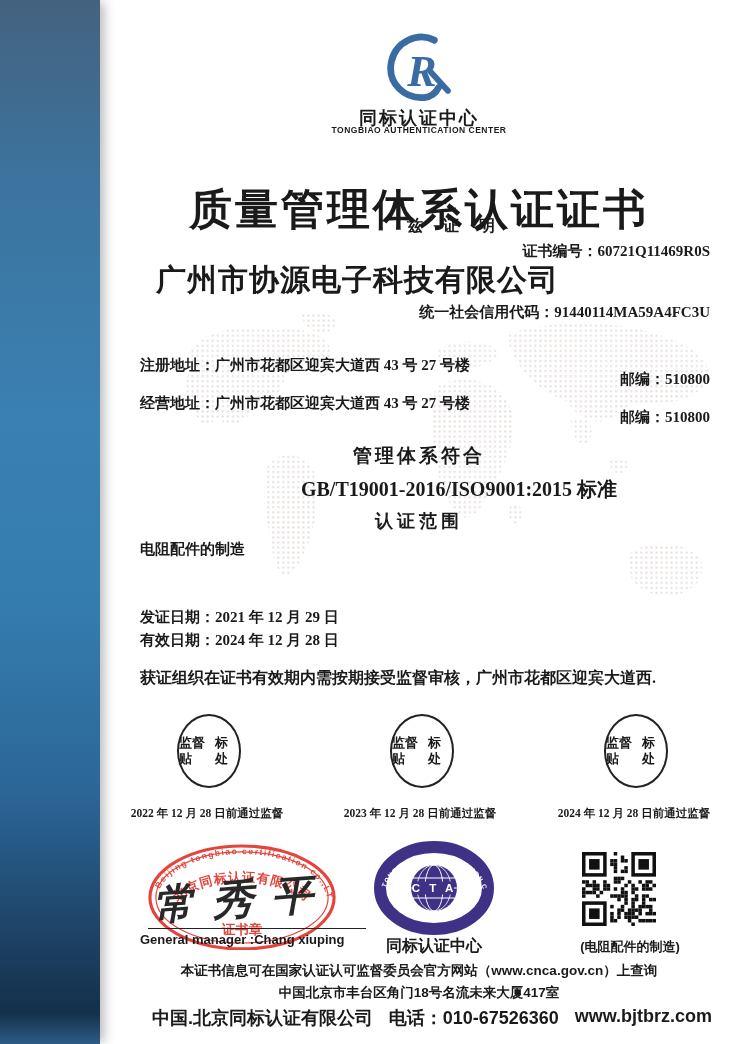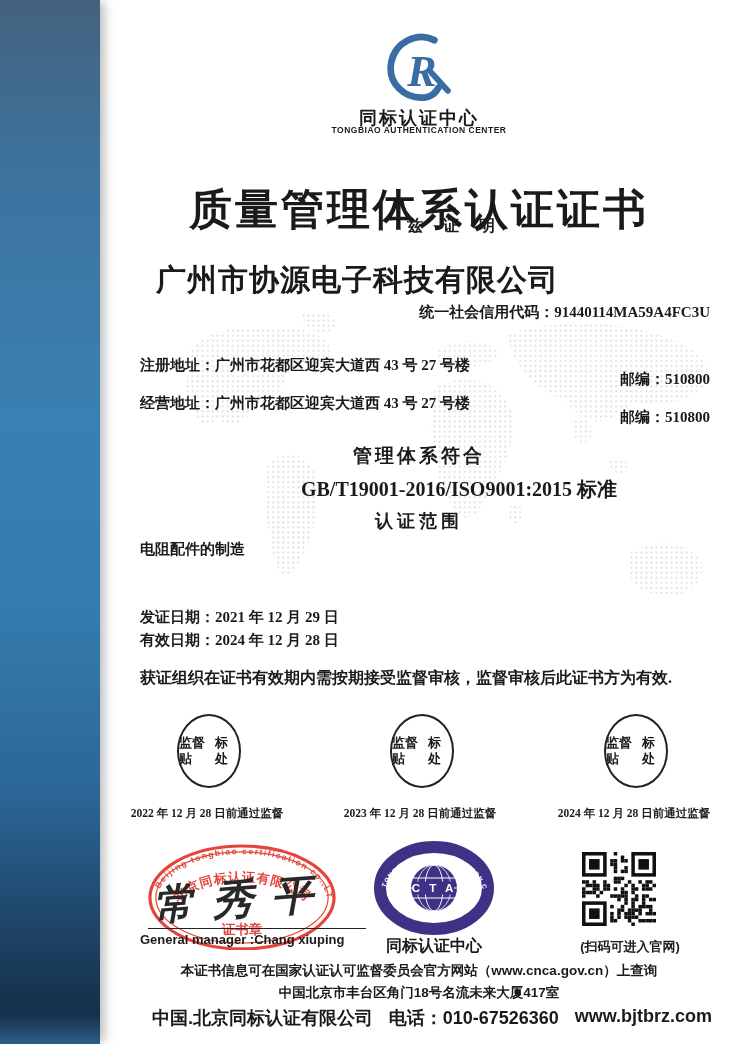--- a/index.html
+++ b/index.html
@@ -79,20 +79,23 @@
     <path d="M62,12 C42,2 16,14 11,38 C6,64 28,82 50,80 C58,79 64,74 67,68" fill="none" stroke="#3a6ca4" stroke-width="8" stroke-linecap="round"></path>
     <text x="30" y="66" font-family="Liberation Serif,serif" font-style="italic" font-weight="bold" font-size="52" fill="#3a6ca4">R</text>
     <path d="M58,50 L78,72" stroke="#3a6ca4" stroke-width="7" stroke-linecap="round"></path>
   </svg>
   <div class="abs ctr sansB hdr-cn">同标认证中心</div>
   <div class="abs ctr sansB hdr-en">TONGBIAO AUTHENTICATION CENTER</div>
 
   <div class="abs ctr sansB title" style="top:153px;">质量管理体系认证证书</div>
   <div class="abs ctr serifB certify" style="top:216px;padding-left:36px;">兹 证 明</div>
 
+  <div class="abs serifB certno" style="right:28px;top:242px;">
+    <span>证书编号：</span><span>60721Q11469R0S</span>
+  </div>
 
   <div class="abs serifB company" style="left:140px;top:260px;margin-left:16px;">广州市协源电子科技有限公司</div>
   <div class="abs serifB line15" style="right:28px;top:303px;">
     <span>统一社会信用代码：</span><span>91440114MA59A4FC3U</span>
   </div>
 
   <div class="abs serifB line15" style="left:140px;top:356px;">
     <span>注册地址：</span><span>广州市花都区迎宾大道西 43 号 27 号楼</span>
   </div>
   <div class="abs serifB line15" style="right:28px;top:370px;">
@@ -109,21 +112,21 @@
   <div class="abs ctr serifB standard" style="top:476px;padding-left:40px;">GB/T19001-2016/ISO9001:2015 标准</div>
   <div class="abs ctr serifB scopeT" style="top:509px;">认证范围</div>
   <div class="abs sansB scope" style="left:140px;top:540px;">电阻配件的制造</div>
 
   <div class="abs serifB line15" style="left:140px;top:608px;">
     <span>发证日期：</span><span>2021 年 12 月 29 日</span>
   </div>
   <div class="abs serifB line15" style="left:140px;top:631px;">
     <span>有效日期：</span><span>2024 年 12 月 28 日</span>
   </div>
-  <div class="abs serifB note" style="left:140px;top:668px;width:560px;">获证组织在证书有效期内需按期接受监督审核，监督审核后此证书方为有效.</div>
+  <div class="abs serifB note" style="left:140px;top:668px;width:560px;">获证组织在证书有效期内需按期接受监督审核，广州市花都区迎宾大道西.</div>
 
   <div class="circle" style="left:177px;">
     <span>监督贴</span>
     <span>标处</span>
   </div>
   <div class="circle" style="left:390px;">
     <span>监督贴</span>
     <span>标处</span>
   </div>
   <div class="circle" style="left:604px;">
@@ -294,21 +297,21 @@
       <rect x="0" y="0" width="24.666666666666664" height="24.666666666666664" fill="#111111"></rect>
       <rect x="3.5238095238095237" y="3.5238095238095237" width="17.61904761904762" height="17.61904761904762" fill="#ffffff"></rect>
       <rect x="7.0476190476190474" y="7.0476190476190474" width="10.571428571428571" height="10.571428571428571" fill="#111111"></rect>
       <rect x="49.33333333333333" y="0" width="24.666666666666664" height="24.666666666666664" fill="#111111"></rect>
       <rect x="52.857142857142854" y="3.5238095238095237" width="17.61904761904762" height="17.61904761904762" fill="#ffffff"></rect>
       <rect x="56.38095238095238" y="7.0476190476190474" width="10.571428571428571" height="10.571428571428571" fill="#111111"></rect>
       <rect x="0" y="49.33333333333333" width="24.666666666666664" height="24.666666666666664" fill="#111111"></rect>
       <rect x="3.5238095238095237" y="52.857142857142854" width="17.61904761904762" height="17.61904761904762" fill="#ffffff"></rect>
       <rect x="7.0476190476190474" y="56.38095238095238" width="10.571428571428571" height="10.571428571428571" fill="#111111"></rect>
     </svg>
-  <div class="abs sansB qr-label">(扫码可进入官网)</div>
+  <div class="abs sansB qr-label">(电阻配件的制造)</div>
 
   <div class="abs ctr sansB footer1">本证书信息可在国家认证认可监督委员会官方网站（www.cnca.gov.cn）上查询</div>
   <div class="abs ctr sansB footer2">中国北京市丰台区角门18号名流未来大厦417室</div>
   <div class="footer3 sansB">
     <span>中国.北京同标认证有限公司</span>
     <span>电话：010-67526360</span>
     <span>www.bjtbrz.com</span>
   </div>
 
 </div>

